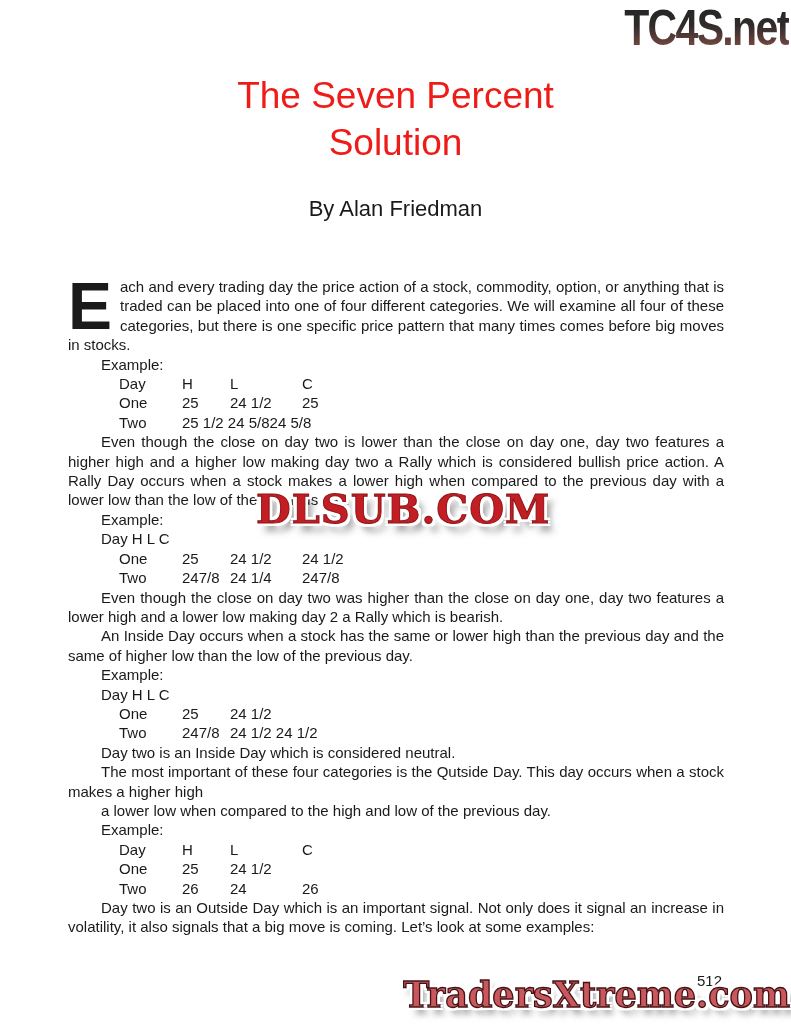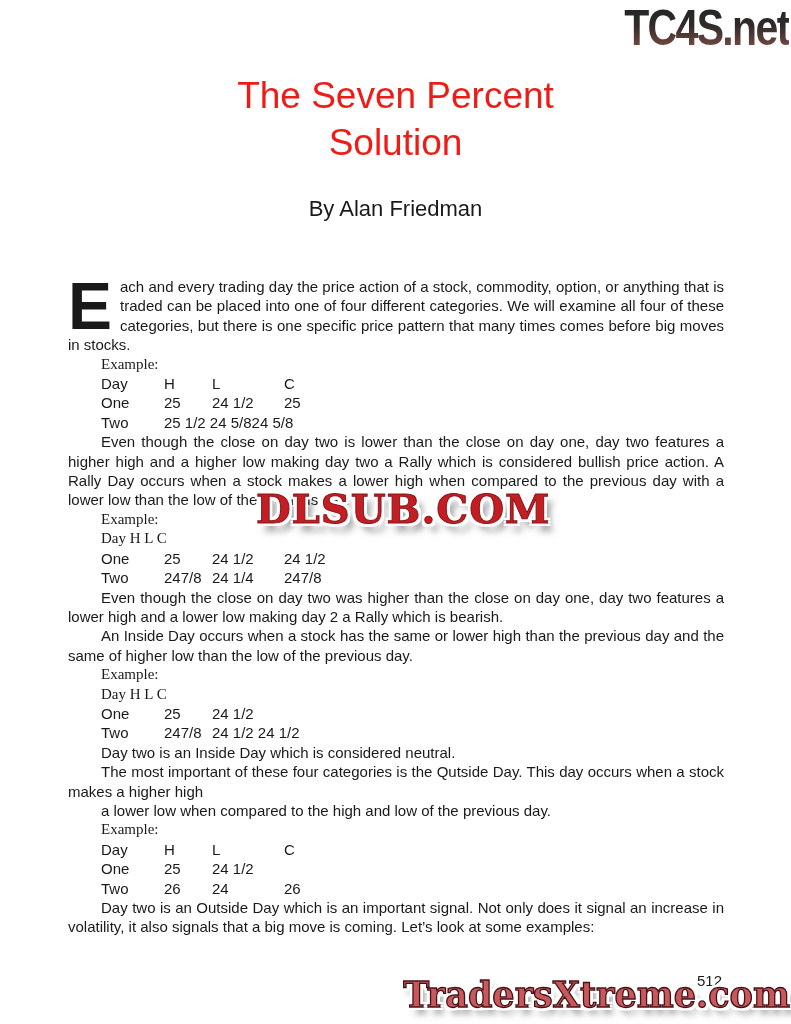--- a/index.html
+++ b/index.html
@@ -31,25 +31,25 @@
   .article{
     position:absolute;top:277px;left:68px;width:656px;
     font-size:15px;line-height:19.4px;
   }
   .para{margin:0;text-align:justify;text-indent:33px;}
   .para-first{text-indent:0;}
   .dropcap{
     float:left;font-weight:bold;font-size:66px;line-height:55px;
     height:55px;margin:2px 8px 0 0;
   }
-  .line{margin:0 0 0 33px;text-align:left;font-family:Liberation Serif, serif;}
+  .line{margin:0 0 0 33px;text-align:left;}
   .xtable{margin-left:33px;}
   .trow{white-space:nowrap;line-height:19.4px;}
   .tcell{display:inline-block;}
-  .c0{min-width:63px;}
+  .c0{min-width:63px;margin-left:18px;}
   .c1{min-width:48px;}
   .c2{min-width:72px;}
   .c3{min-width:60px;}
   
   .wm-dlsub{
     position:absolute;left:256px;top:487px;
     font-family:"DejaVu Serif",serif;font-weight:bold;
     font-size:40px;line-height:44px;letter-spacing:1px;
     color:#c41e25;-webkit-text-stroke:1px #8c1216;
     text-shadow:

